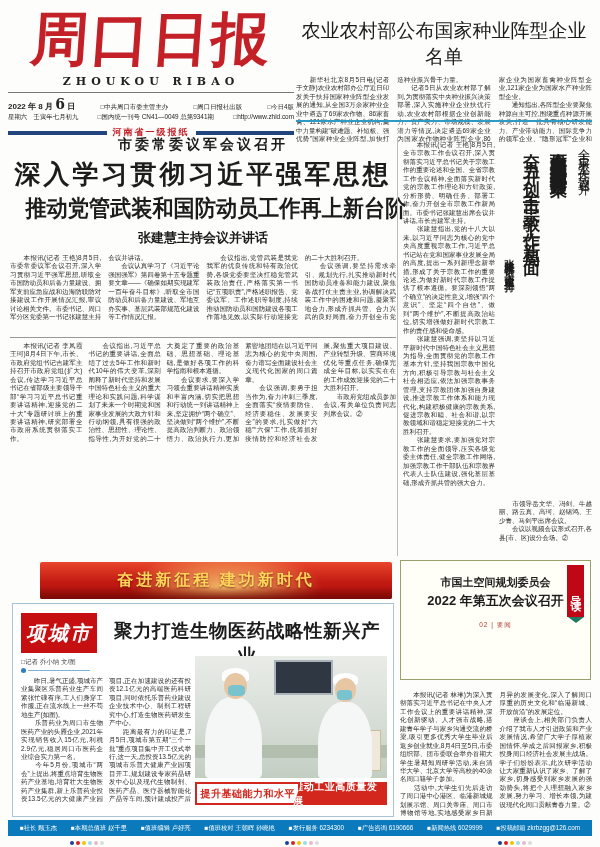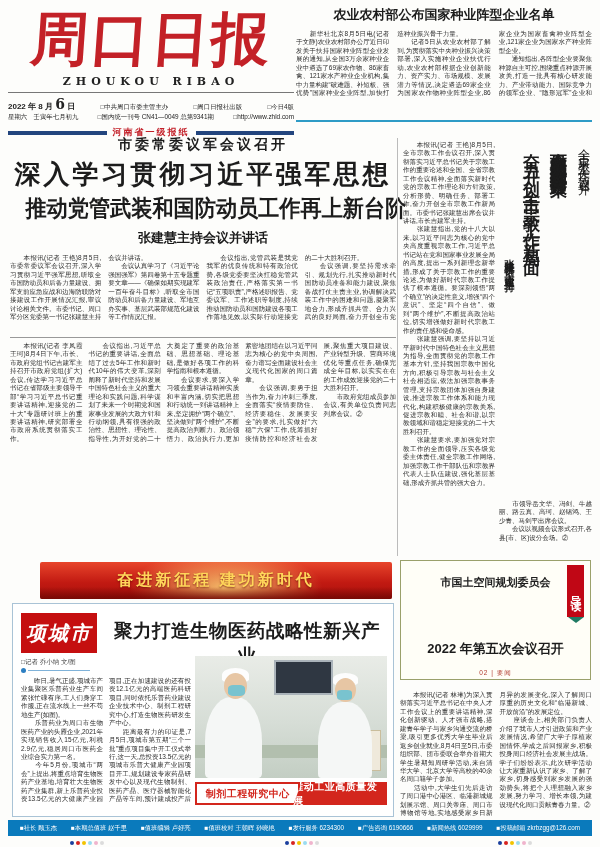--- a/index.html
+++ b/index.html
@@ -17,21 +17,21 @@
   .mh-rule{border-top:1px solid #777;margin:4px 0 3px;}
   .mh-row{display:flex;justify-content:space-between;align-items:baseline;font-size:6.4px;
           color:#222;margin-top:1px;}
   .mh-date{font-size:8px;font-weight:bold;}
   .mh-day{font-family:"DejaVu Serif",serif;font-size:14px;font-weight:bold;}
   .grade{display:flex;align-items:center;gap:6px;margin-top:4px;}
   .grade .bar{flex:1;height:4px;background:#23457e;}
   .grade .txt{color:#c3212a;font-weight:bold;font-size:9px;letter-spacing:2px;}
   
   .seed{left:296px;top:6px;width:296px;}
-  .seed-h{font-size:13px;font-weight:bold;text-align:center;margin:0 0 6px;}
+  .seed-h{font-size:19px;font-weight:normal;text-align:center;margin:12px 0 6px;}
   .seed-b{height:74px;column-count:3;column-gap:8px;}
   .seed-rule{left:296px;top:120px;width:296px;height:2px;background:#2e9bc6;}
   
   .mil{left:10px;top:136px;width:386px;text-align:center;}
   .mil-k{font-size:14px;font-weight:bold;letter-spacing:3px;}
   .mil-h1{font-size:26px;font-weight:bold;letter-spacing:3px;margin-top:3px;white-space:nowrap;}
   .mil-h2{font-size:23px;font-weight:bold;margin-top:1px;white-space:nowrap;
           transform:scaleX(.92);transform-origin:center;}
   .mil-s{font-size:13px;font-weight:bold;margin-top:5px;}
   .mil-b{margin-top:7px;height:72px;column-count:4;column-gap:7px;}
@@ -48,21 +48,21 @@
   .rel-v{left:499px;top:139px;width:93px;height:358px;writing-mode:vertical-rl;overflow:hidden;}
   .rel-k{font-size:12px;letter-spacing:4px;color:#111;margin-left:5px;}
   .rel-m1{font-size:17px;font-weight:bold;letter-spacing:1.5px;margin-left:4px;}
   .rel-m2{font-size:17px;font-weight:bold;letter-spacing:9px;margin-left:4px;}
   .rel-s{font-size:10px;font-weight:bold;letter-spacing:2px;margin-top:112px;margin-left:6px;}
   .rel-t{left:499px;top:500px;width:93px;height:54px;}
   
   .daodu{left:400px;top:560px;width:191px;height:120px;border:1px solid #9aa06b;
          background:#fffef7;text-align:center;box-sizing:border-box;}
   .dd-t1{font-size:11px;font-weight:bold;margin-top:13px;line-height:1.5;}
-  .dd-t2{font-size:13px;font-weight:bold;line-height:1.5;margin-top:48px;}
+  .dd-t2{font-size:13px;font-weight:bold;line-height:1.5;}
   .dd-sub{font-size:9px;font-weight:bold;color:#8a2f24;margin-top:9px;letter-spacing:1px;}
   .dd-ref{font-size:6.5px;color:#b03a2e;margin-top:11px;letter-spacing:1px;}
   .dd-tab{position:absolute;right:6px;top:4px;width:17px;height:52px;background:#c00715;
           color:#fff;writing-mode:vertical-rl;font-size:11px;font-weight:bold;letter-spacing:4px;
           display:flex;align-items:center;justify-content:center;}
   .dd-fold{position:absolute;right:6px;top:56px;width:0;height:0;
            border-left:8.5px solid transparent;border-right:8.5px solid transparent;
            border-top:6px solid #1f7a63;}
   
   .study{left:400px;top:684px;width:192px;}
@@ -229,21 +229,21 @@
       <div class="ph ph-body1"></div>
       <div class="ph ph-cap1"></div>
       <div class="ph ph-head1"></div>
       <div class="ph ph-mask1"></div>
       <div class="ph ph-body2"></div>
       <div class="ph ph-cap2"></div>
       <div class="ph ph-head2"></div>
       <div class="ph ph-mask2"></div>
     </div>
     <div class="slogan">
-      <div class="slg-l">制剂工程研究中心</div>
+      <div class="slg-l">提升基础能力和水平</div>
       <div class="slg-r">推动工业高质量发展</div>
     </div>
   </div>
 
   <div class="abs footerbar">
     <span>■社长 顾玉杰</span>
     <span>■本期总值班 赵千里</span>
     <span>■值班编辑 卢好亮</span>
     <span>■值班校对 王朝晖 孙晓艳</span>
     <span>■发行服务 6234300</span>

